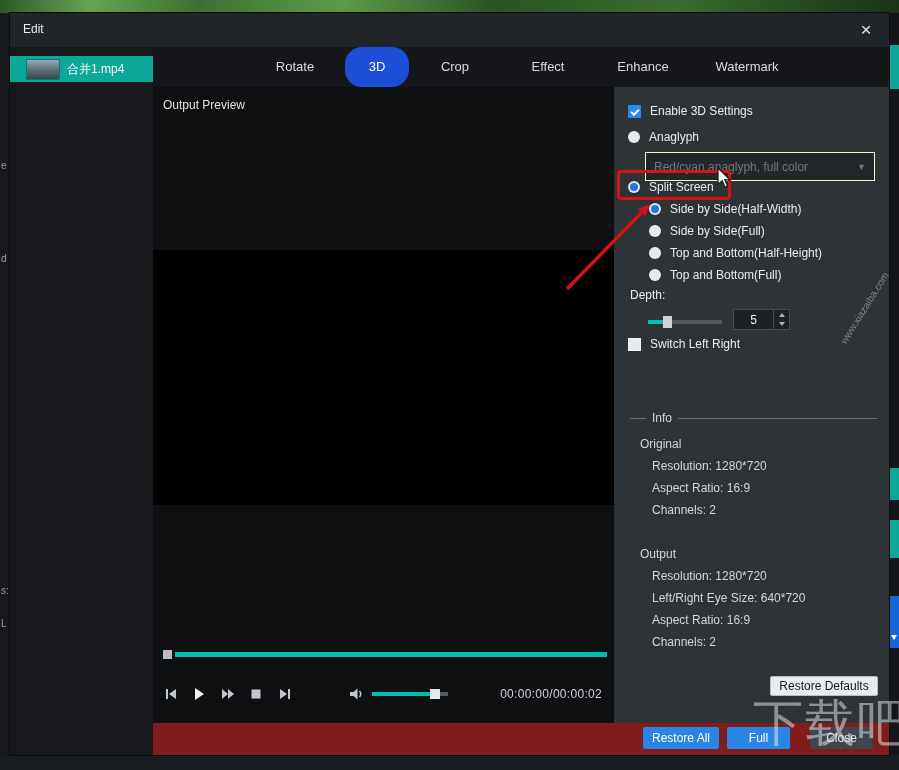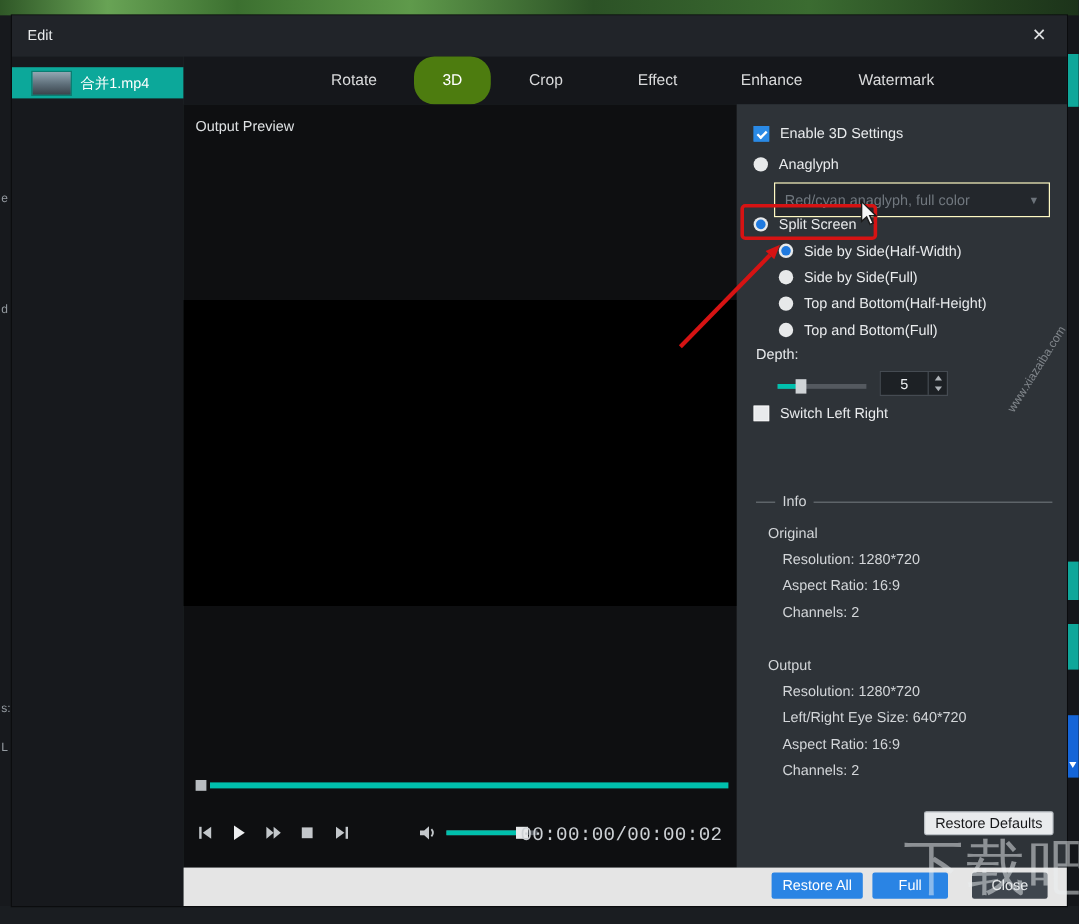--- a/index.html
+++ b/index.html
@@ -26,33 +26,33 @@
   .title-text{position:absolute;left:13px;top:9px;font-size:12px;color:#e9ebed;}
   .close-x{position:absolute;right:10px;top:4px;width:26px;height:26px;color:#dfe1e3;font-size:19px;line-height:26px;text-align:center;cursor:default;}
 
   .file-panel{left:0;top:34px;width:143px;height:708px;background:#17191d;}
   .file-item{position:absolute;left:0;top:9px;width:143px;height:26px;background:#0ca89a;display:flex;align-items:center;gap:7px;padding-left:16px;box-sizing:border-box;}
   .thumb{width:32px;height:19px;background:linear-gradient(180deg,#93a7b3 0%,#5d6d78 55%,#39434b 100%);border:1px solid #0a7d72;flex:0 0 auto;}
   .file-label{color:#ffffff;font-size:12px;white-space:nowrap;}
 
   .tabbar{left:143px;top:34px;width:736px;height:40px;background:#15171b;display:flex;padding-left:92px;box-sizing:border-box;}
   .tab{height:40px;line-height:40px;text-align:center;font-size:13px;color:#d9dadb;cursor:default;}
-  .tab.active{background:#4d7c0f;color:#ffffff;border-radius:17px;}
+  .tab.active{background:#1d4ed8;color:#ffffff;border-radius:17px;}
 
   
   .preview-col{left:143px;top:74px;width:461px;height:636px;background:#0e0f11;text-align:right;}
   .preview-title{position:absolute;left:10px;top:11px;font-size:12px;color:#dfe2e4;}
   .video-frame{position:absolute;left:0;top:163px;width:461px;height:255px;background:#000000;}
 
   .seekbar{position:absolute;left:10px;top:563px;width:440px;height:9px;}
   .seek-fill{position:absolute;left:12px;top:2px;width:432px;height:5px;background:#00c0ad;}
   .seek-handle{position:absolute;left:0;top:0;width:9px;height:9px;background:#b9bdc1;}
 
   .transport{position:absolute;top:597px;width:20px;height:20px;display:flex;align-items:center;justify-content:center;}
-  .time-display{position:absolute;right:12px;top:600px;font-size:16px;color:#ced2d6;letter-spacing:.3px;font-family:Liberation Mono, monospace;}
+  .time-display{position:absolute;right:12px;top:600px;font-size:12px;color:#ced2d6;letter-spacing:.3px;}
 
   .vol-track{position:absolute;left:219px;top:605px;width:76px;height:4px;background:#53585e;}
   .vol-fill{position:absolute;left:0;top:0;width:62px;height:4px;background:#00c0ad;}
   .vol-handle{position:absolute;left:58px;top:-3px;width:10px;height:10px;background:#e6e8ea;}
 
   
   .right-panel{left:604px;top:74px;width:275px;height:636px;background:#2e3338;font-size:12px;color:#e9ebed;}
   .ctl-row{position:absolute;display:flex;align-items:center;gap:9px;height:16px;white-space:nowrap;}
 
   .cb{width:13px;height:13px;background:#e8eaec;border:1px solid #f2f3f4;box-sizing:border-box;flex:0 0 auto;}
@@ -82,21 +82,21 @@
   .divline.short{width:16px;}
   .divline.long{flex:1;}
 
   .info-block{position:absolute;left:26px;color:#d3d6d9;}
   .info-title{line-height:22px;}
   .info-row{line-height:22px;padding-left:12px;}
 
   .btn{display:flex;align-items:center;justify-content:center;font-size:12px;border-radius:2px;cursor:default;box-sizing:border-box;}
   .btn-light{position:absolute;left:156px;top:589px;width:108px;height:20px;background:#e9ebed;color:#17181a;border:1px solid #b9bec3;}
 
-  .footer{left:143px;top:710px;width:736px;height:32px;background:#e5e5e5;}
+  .footer{left:143px;top:710px;width:736px;height:32px;background:#7f1d1d;}
   .btn-blue{position:absolute;background:#2a84e4;color:#ffffff;height:22px;top:4px;}
   .btn-gray{position:absolute;background:#3f464e;color:#e6e8ea;height:22px;top:4px;}
 
   
   .red-rect{left:617px;top:170px;width:114px;height:30px;border:3px solid #d61313;border-radius:4px;box-sizing:border-box;z-index:55;}
   .wm-large{left:753px;top:690px;font-size:50px;letter-spacing:2px;color:rgba(236,240,242,0.5);z-index:58;white-space:nowrap;}
   .wm-small{left:838px;top:340px;font-size:10px;color:rgba(195,200,205,0.55);z-index:58;transform:rotate(-58deg);transform-origin:left top;white-space:nowrap;}
   #overlay{position:absolute;left:0;top:0;z-index:60;pointer-events:none;}
   .edge-tri{position:absolute;left:2px;top:622px;width:0;height:0;border-left:3px solid transparent;border-right:3px solid transparent;border-top:5px solid #fff;}
 </style>

